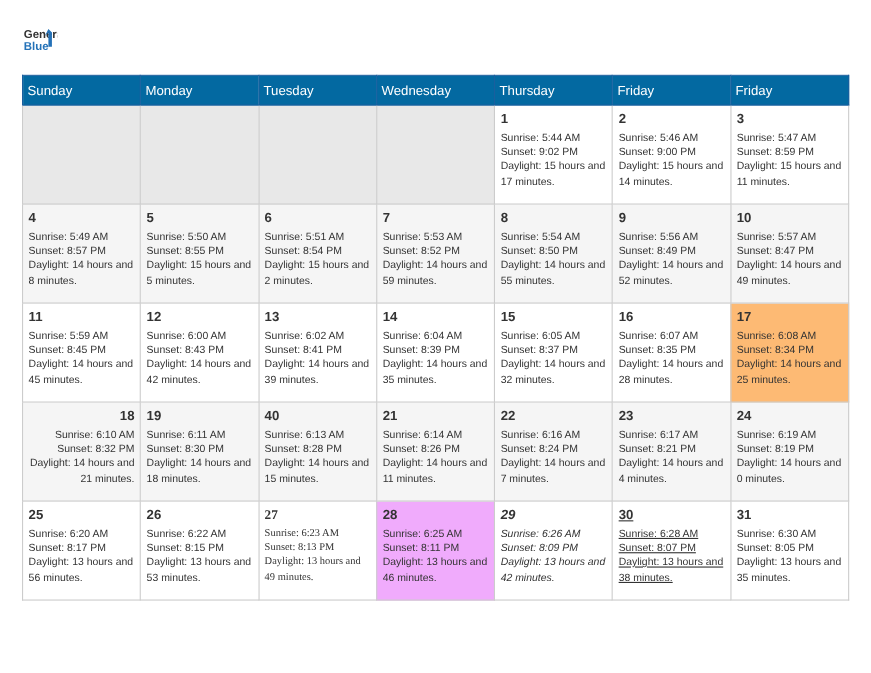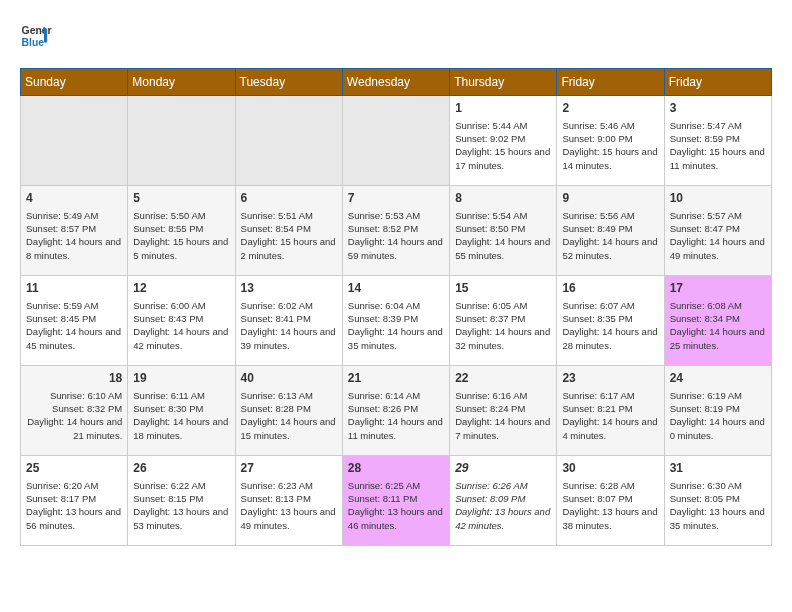--- a/index.html
+++ b/index.html
@@ -36,21 +36,21 @@
     .calendar-subtitle {
       font-size: 14px;
       color: #555;
     }
     table {
       width: 100%;
       border-collapse: collapse;
       font-size: 10.5px;
     }
     thead tr th {
-      background-color: #a16207;
+      background-color: #0369a1;
       color: #fff;
       padding: 6px 4px;
       text-align: left;
       font-weight: normal;
       font-size: 12px;
       border: 1px solid #1a5f9e;
     }
     tbody tr td {
       border: 1px solid #ccc;
       vertical-align: top;
@@ -178,21 +178,21 @@
           <div class="day-info">Sunrise: 6:04 AM<br>Sunset: 8:39 PM<br>Daylight: 14 hours and 35 minutes.</div>
         </td>
         <td style="background: rgb(255, 255, 255);">
           <span class="day-num">15</span>
           <div class="day-info">Sunrise: 6:05 AM<br>Sunset: 8:37 PM<br>Daylight: 14 hours and 32 minutes.</div>
         </td>
         <td style="background: rgb(255, 255, 255);">
           <span class="day-num">16</span>
           <div class="day-info">Sunrise: 6:07 AM<br>Sunset: 8:35 PM<br>Daylight: 14 hours and 28 minutes.</div>
         </td>
-        <td style="background: #f0abfc;">
+        <td style="background: #fdba74;">
           <span class="day-num">17</span>
           <div class="day-info">Sunrise: 6:08 AM<br>Sunset: 8:34 PM<br>Daylight: 14 hours and 25 minutes.</div>
         </td>
       </tr>
       <tr>
         <td style="background: rgb(245, 245, 245); text-align: right;">
           <span class="day-num">18</span>
           <div class="day-info">Sunrise: 6:10 AM<br>Sunset: 8:32 PM<br>Daylight: 14 hours and 21 minutes.</div>
         </td>
         <td style="background: rgb(245, 245, 245);">
@@ -222,33 +222,33 @@
       </tr>
       <tr>
         <td style="background: rgb(255, 255, 255);">
           <span class="day-num">25</span>
           <div class="day-info">Sunrise: 6:20 AM<br>Sunset: 8:17 PM<br>Daylight: 13 hours and 56 minutes.</div>
         </td>
         <td style="background: rgb(255, 255, 255);">
           <span class="day-num">26</span>
           <div class="day-info">Sunrise: 6:22 AM<br>Sunset: 8:15 PM<br>Daylight: 13 hours and 53 minutes.</div>
         </td>
-        <td style="background: rgb(255, 255, 255);">
+        <td style="background: rgb(255, 255, 255); font-family: Liberation Serif, serif;">
           <span class="day-num">27</span>
           <div class="day-info">Sunrise: 6:23 AM<br>Sunset: 8:13 PM<br>Daylight: 13 hours and 49 minutes.</div>
         </td>
         <td style="background: #f0abfc;">
           <span class="day-num">28</span>
           <div class="day-info">Sunrise: 6:25 AM<br>Sunset: 8:11 PM<br>Daylight: 13 hours and 46 minutes.</div>
         </td>
         <td style="background: rgb(255, 255, 255); font-style: italic;">
           <span class="day-num">29</span>
           <div class="day-info">Sunrise: 6:26 AM<br>Sunset: 8:09 PM<br>Daylight: 13 hours and 42 minutes.</div>
         </td>
-        <td style="background: rgb(255, 255, 255);">
+        <td style="background: rgb(255, 255, 255); text-decoration: underline;">
           <span class="day-num">30</span>
           <div class="day-info">Sunrise: 6:28 AM<br>Sunset: 8:07 PM<br>Daylight: 13 hours and 38 minutes.</div>
         </td>
         <td style="background: rgb(255, 255, 255);">
           <span class="day-num">31</span>
           <div class="day-info">Sunrise: 6:30 AM<br>Sunset: 8:05 PM<br>Daylight: 13 hours and 35 minutes.</div>
         </td>
       </tr>
     </tbody>
 </table>

